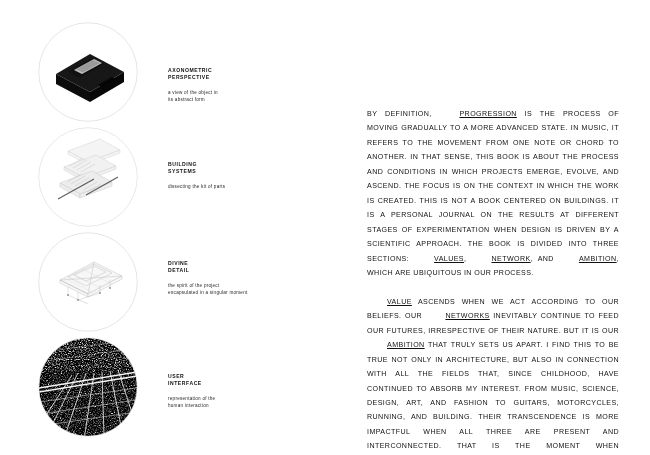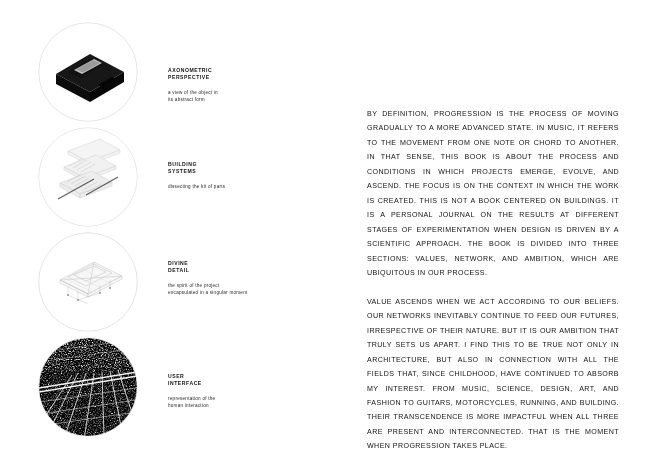--- a/index.html
+++ b/index.html
@@ -94,21 +94,23 @@
     line-height: 14.45px;
     letter-spacing: 0.42px;
     text-align: justify;
     text-align-last: left;
     color: #111111;
     text-transform: uppercase;
     margin: 0;
   }
   .para + .para { margin-top: 14.4px; }
   .u {
+    text-decoration: underline;
     text-underline-offset: 1px;
+    margin-left: 20px;
   }
 </style>
 </head>
 <body>
 
 <div class="page">
 
   <div class="icon-rows">
 
     <div class="icon-row r1">

